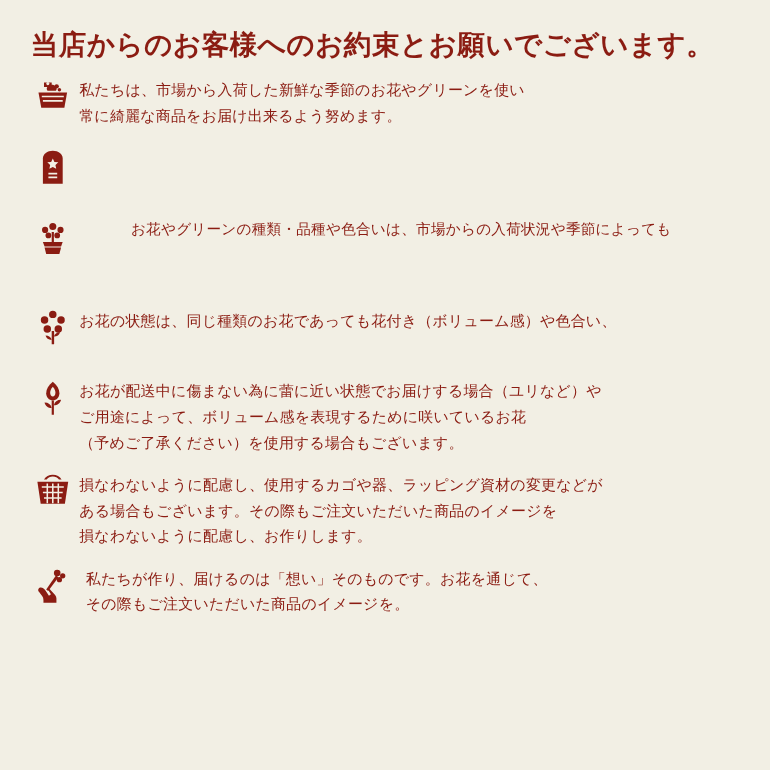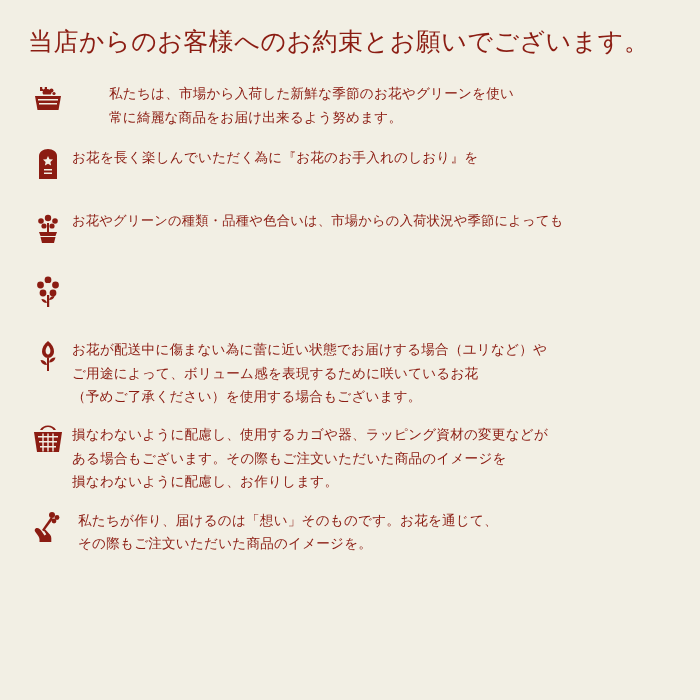--- a/index.html
+++ b/index.html
@@ -16,25 +16,25 @@
   }
   .page {
     position: relative;
     width: 700px;
     height: 700px;
     box-sizing: border-box;
     padding: 22px 20px 0 24px;
   }
   .heading {
     font-size: 25px;
-    font-weight: normal;
+    font-weight: bold;
     letter-spacing: 0.5px;
     color: #8b1c12;
     line-height: 1.25;
-    margin: 4px 0 24px 4px;
+    margin: 4px 0 12px 4px;
     white-space: nowrap;
   }
   .items {
     display: block;
   }
   .item {
     display: flex;
     align-items: flex-start;
     margin-bottom: 15px;
   }
@@ -56,23 +56,23 @@
     line-height: 1.72;
     color: #8b1c12;
     letter-spacing: 0.2px;
     padding-top: 1px;
   }
   .text-cell .line {
     display: block;
     white-space: nowrap;
   }
   
-  .item.i1 { margin-bottom: 16px; gap: 37px; }
+  .item.i1 { margin-bottom: 16px; }
   .item.i2 { margin-bottom: 16px; }
-  .item.i3 { margin-bottom: 16px; }
+  .item.i3 { margin-bottom: 34px; gap: 47px; }
   .item.i4 { margin-bottom: 16px; }
   .item.i5 { margin-bottom: 14px; }
   .item.i6 { margin-bottom: 14px; }
   .item.i7 { margin-bottom: 14px; }
   .item.i8 { margin-bottom: 0; }
   .item.i8 .text-cell { padding-left: 6px; }
   .item.i3 .text-cell { font-size: 13.3px; }
 </style>
 </head>
 <body>
@@ -107,21 +107,20 @@
       <div class="icon-cell">
         <svg width="30" height="34" viewBox="0 0 30 34">
           <g fill="#8b1c12">
             <path d="M6 9c0-4 4-7 9-7s9 3 9 7v23H6z"></path>
             <path d="M15 9l1.5 3.2 3.5.4-2.6 2.4.7 3.5L15 16.8l-3.1 1.7.7-3.5L10 12.6l3.5-.4z" fill="#f2efe4"></path>
             <path d="M11 22h8v1.6h-8zM11 25.5h8v1.6h-8z" fill="#f2efe4"></path>
           </g>
         </svg>
       </div>
       <div class="text-cell">
-        <span class="line">お花を長く楽しんでいただく為に『お花のお手入れのしおり』を</span>
       </div>
     </div>
 
     <div class="item i3">
       <div class="icon-cell">
         <svg width="34" height="34" viewBox="0 0 34 34">
           <g fill="#8b1c12">
             <circle cx="17" cy="7" r="3.2"></circle>
             <circle cx="10" cy="10" r="2.8"></circle>
             <circle cx="24" cy="10" r="2.8"></circle>
@@ -147,20 +146,21 @@
             <circle cx="22.5" cy="10" r="3.4"></circle>
             <circle cx="10" cy="18" r="3.4"></circle>
             <circle cx="20" cy="18" r="3.4"></circle>
             <circle cx="15" cy="11.6" r="3.6" fill="#f2efe4"></circle>
             <path d="M14 20h2.2v12H14z"></path>
             <path d="M16 25c3 0 5-1.5 5.6-4-3 0-5 1.4-5.6 4zM14 28c-3 0-5-1.5-5.6-4 3 0 5 1.4 5.6 4z"></path>
           </g>
         </svg>
       </div>
       <div class="text-cell">
+        <span class="line">お花の状態は、同じ種類のお花であっても花付き（ボリューム感）や色合い、</span>
       </div>
     </div>
 
     <div class="item i5">
       <div class="icon-cell">
         <svg width="30" height="34" viewBox="0 0 30 34">
           <g fill="#8b1c12">
             <path d="M15 2c4 3 6 7 6 10.5S18.5 19 15 19s-6-3-6-6.5S11 5 15 2z"></path>
             <path d="M15 6.5c1.6 1.6 2.4 3.6 2.4 5.5 0 2.1-1.1 3.4-2.4 3.4s-2.4-1.3-2.4-3.4c0-1.9.8-3.9 2.4-5.5z" fill="#f2efe4"></path>
             <path d="M14 19h2v13h-2z"></path>

